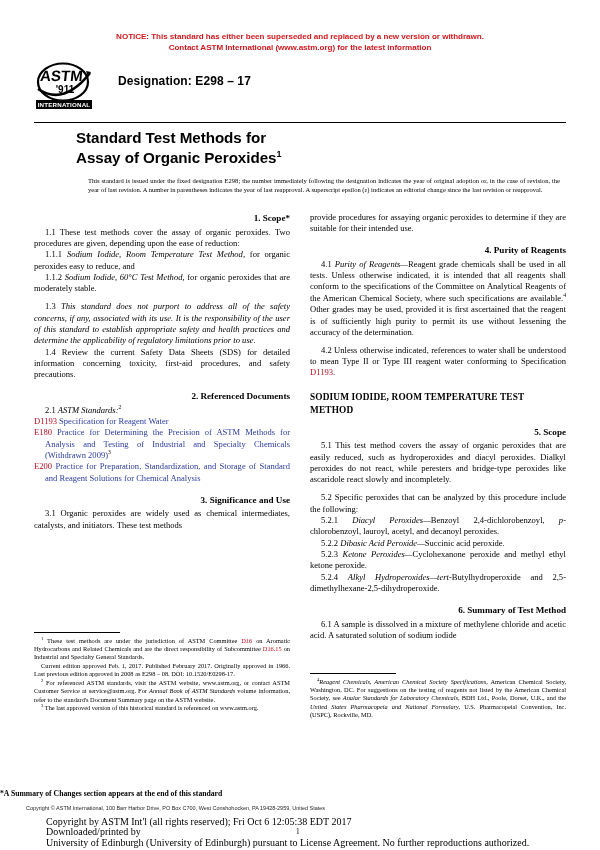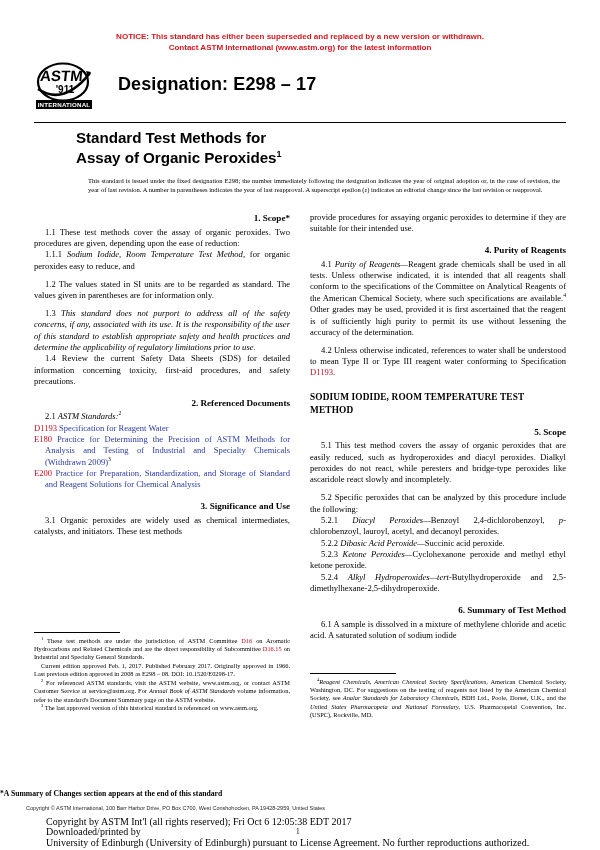--- a/index.html
+++ b/index.html
@@ -24,21 +24,21 @@
     line-height:11px;
     letter-spacing:-0.05px;
   }
 
   
   .masthead { position:absolute; top:62px; left:34px; width:540px; height:56px; }
   .logo { position:absolute; left:0; top:0; width:60px; height:50px; }
   .designation {
     position:absolute; left:84px; top:12px;
     font-family:"Liberation Sans", sans-serif;
-    font-weight:bold; font-size:18px; letter-spacing:0.1px;
+    font-weight:bold; font-size:12px; letter-spacing:0.1px;
   }
   .rule-top {
     position:absolute; left:34px; top:122px; width:532px;
     border-top:1.1px solid #000;
   }
 
   
   .title {
     position:absolute; left:76px; top:128px; width:470px;
     font-family:"Liberation Sans", sans-serif;
@@ -133,21 +133,21 @@
     <div>
       <span>Assay of Organic Peroxides</span><sup>1</sup>
     </div>
   </div>
   <div class="preamble">This standard is issued under the fixed designation E298; the number immediately following the designation indicates the year of original adoption or, in the case of revision, the year of last revision. A number in parentheses indicates the year of last reapproval. A superscript epsilon (ε) indicates an editorial change since the last revision or reapproval.</div>
 
   <div class="col col-left">
     <div class="h2 first">1. Scope*</div>
     <p class="ind">1.1 These test methods cover the assay of organic peroxides. Two procedures are given, depending upon the ease of reduction:</p>
     <p class="ind"><span>1.1.1 </span><i>Sodium Iodide, Room Temperature Test Method,</i><span> for organic peroxides easy to reduce, and</span></p>
-    <p class="ind gap">1.2 The values stated in SI units are to be regarded as standard. The values given in parentheses are for information only.</p>
+    <p class="ind"><span>1.1.2 </span><i>Sodium Iodide, 60°C Test Method,</i><span> for organic peroxides that are moderately stable.</span></p>
     <p class="ind gap"><span>1.3 </span><i>This standard does not purport to address all of the safety concerns, if any, associated with its use. It is the responsibility of the user of this standard to establish appropriate safety and health practices and determine the applicability of regulatory limitations prior to use.</i></p>
     <p class="ind">1.4 Review the current Safety Data Sheets (SDS) for detailed information concerning toxicity, first-aid procedures, and safety precautions.</p>
 
     <div class="h2">2. Referenced Documents</div>
     <p class="ind"><span>2.1 </span><i>ASTM Standards:</i><sup>2</sup></p>
 
     <p class="ref">
       <span class="docid">D1193</span>
       <span class="doctitle">Specification for Reagent Water</span></p>
     <p class="ref">

